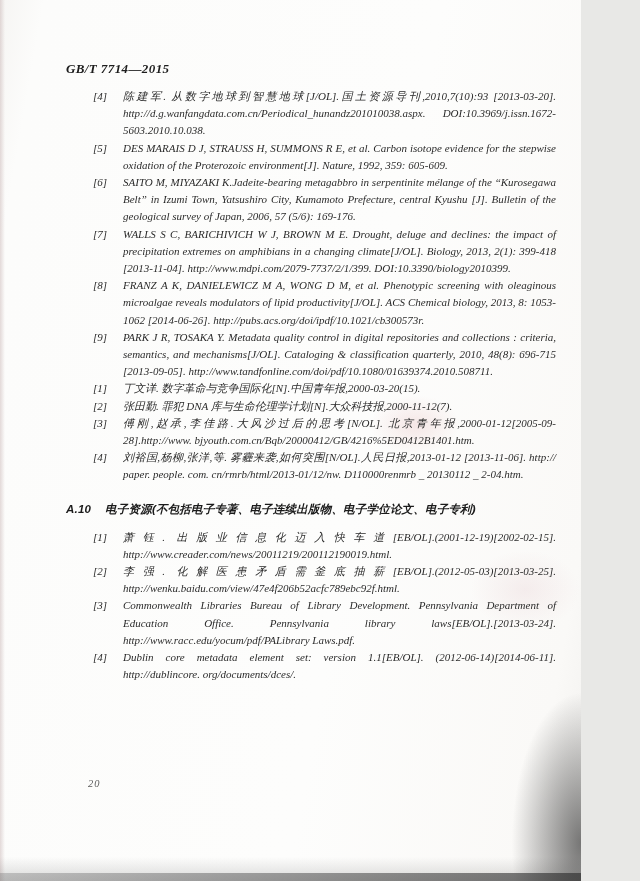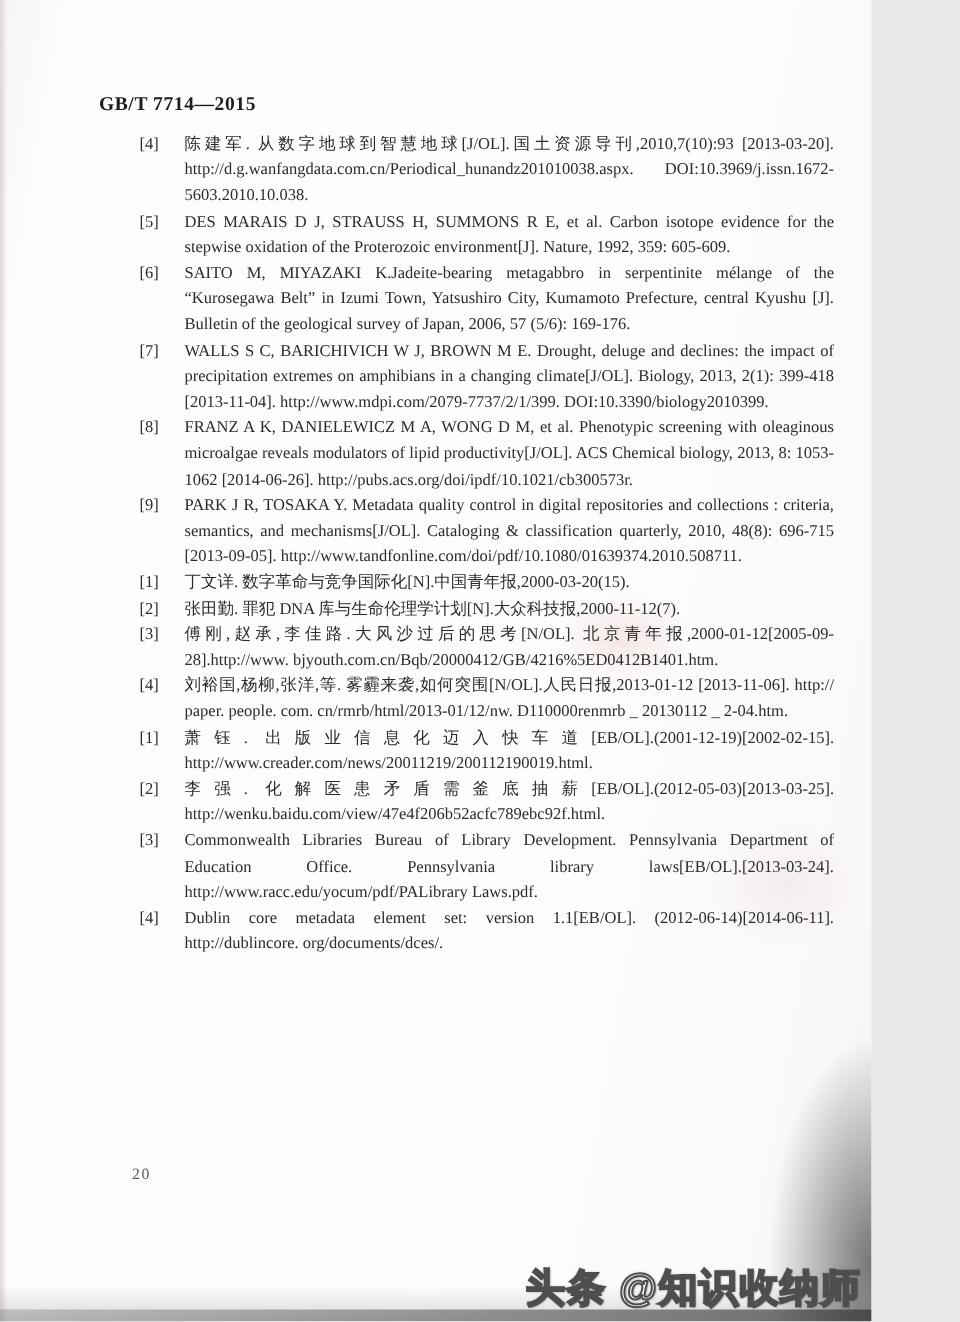--- a/index.html
+++ b/index.html
@@ -1,20 +1,21 @@
 <!DOCTYPE html>
 <html><head>
 <meta charset="utf-8">
 <style>
   html,body { margin:0; padding:0; background:#e8e8e6; }
   .page {
     position:relative; width:581px; height:881px; overflow:hidden;
     background:linear-gradient(100deg, #f6f5f3 0%, #fcfcfb 6%, #fdfdfc 60%, #faf9f7 92%, #f1f0ee 100%);
     font-family:"Liberation Serif","DejaVu Serif",serif;
     color:#2b2b2b;
+    font-style:italic;
   }
   .doc-header {
     position:absolute; top:61px; left:66px;
     font-weight:bold; font-size:13px; letter-spacing:0.4px; color:#1d1d1d;
     font-family:"Liberation Serif","DejaVu Serif",serif;
   }
   .content { position:absolute; top:88px; left:66px; width:490px; }
   .sec-heading {
     font-family:"Liberation Sans","DejaVu Sans",sans-serif;
     font-weight:bold; font-size:11.5px; color:#1b1b1b;
@@ -116,20 +117,21 @@
               <span class="ref-num">[3]</span>
               <span class="ref-text">傅刚,赵承,李佳路.大风沙过后的思考[N/OL]. 北京青年报,2000-01-12[2005-09-28].http://www. bjyouth.com.cn/Bqb/20000412/GB/4216%5ED0412B1401.htm.</span>
             </div>
             <div class="ref">
               <span class="ref-num">[4]</span>
               <span class="ref-text">刘裕国,杨柳,张洋,等. 雾霾来袭,如何突围[N/OL].人民日报,2013-01-12 [2013-11-06]. http:// paper. people. com. cn/rmrb/html/2013-01/12/nw. D110000renmrb _ 20130112 _ 2-04.htm.</span>
             </div>
           </div>
         </div>
         <div class="section">
+          <div class="sec-heading"><span class="sec-num">A.10</span><span>电子资源(不包括电子专著、电子连续出版物、电子学位论文、电子专利)</span></div>
           <div class="ref-list">
             <div class="ref">
               <span class="ref-num">[1]</span>
               <span class="ref-text">萧钰. 出版业信息化迈入快车道[EB/OL].(2001-12-19)[2002-02-15]. http://www.creader.com/news/20011219/200112190019.html.</span>
             </div>
             <div class="ref">
               <span class="ref-num">[2]</span>
               <span class="ref-text">李强. 化解医患矛盾需釜底抽薪[EB/OL].(2012-05-03)[2013-03-25]. http://wenku.baidu.com/view/47e4f206b52acfc789ebc92f.html.</span>
             </div>
             <div class="ref">
@@ -144,14 +146,13 @@
         </div>
       </div>
   </div>
 
   <div class="page-number">20</div>
 
   <div class="bottom-fade"></div>
   <div class="corner-shadow"></div>
   <div class="edge-bottom"></div>
 
-  <div class="watermark">头条 @知识收纳师</div>
 </div>
 
 </body></html>

